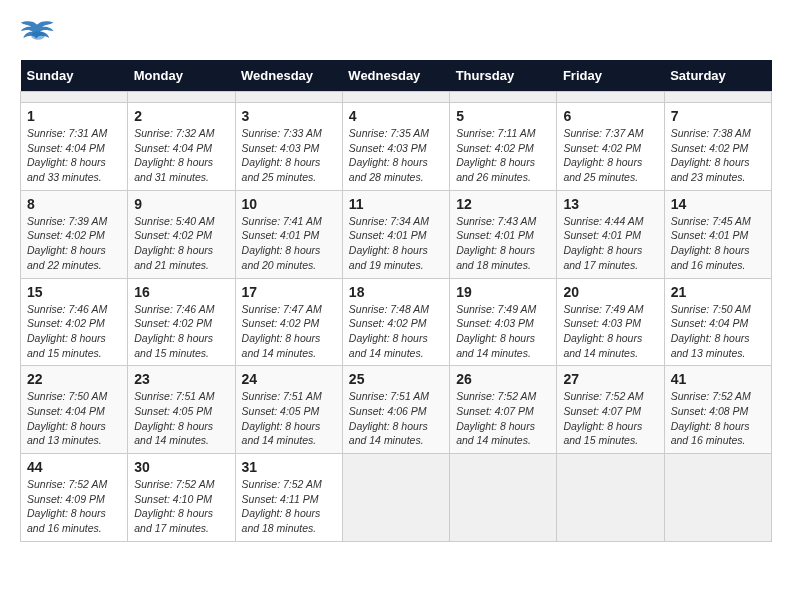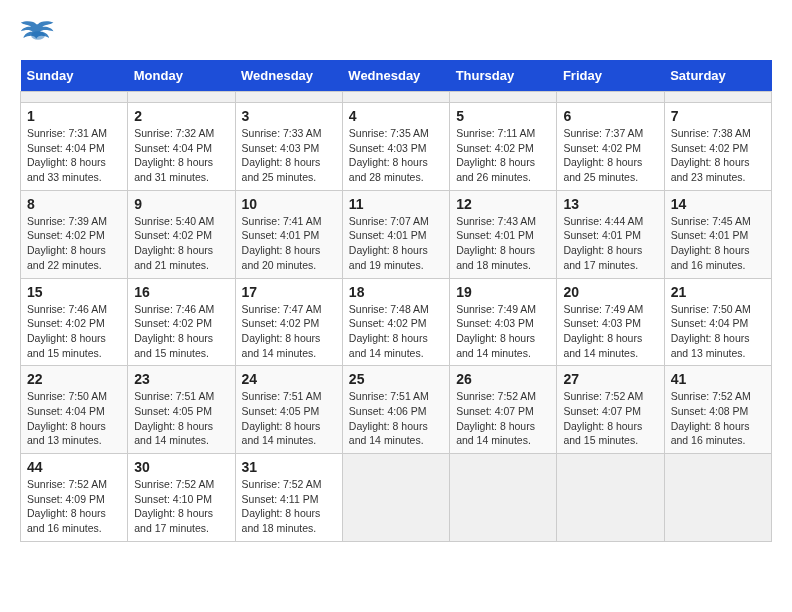--- a/index.html
+++ b/index.html
@@ -45,21 +45,21 @@
     .location-title {
       font-size: 16px;
       color: #555;
     }
     table {
       width: 100%;
       border-collapse: collapse;
       font-size: 11px;
     }
     thead tr th {
-      background-color: #1d4ed8;
+      background-color: #0f172a;
       color: #fff;
       padding: 8px 6px;
       text-align: left;
       font-size: 13px;
       font-weight: bold;
     }
     tbody tr td {
       border: 1px solid #ccc;
       vertical-align: top;
       padding: 5px 6px;
@@ -77,20 +77,21 @@
       font-size: 14px;
       font-weight: bold;
       color: #222;
       display: block;
       margin-bottom: 2px;
     }
     .day-info {
       font-size: 10.5px;
       color: #333;
       line-height: 1.4;
+      font-style: italic;
     }
     .empty-cell {
       background: #f0f0f0 !important;
     }
   </style>
 </head>
 <body>
 
 <div class="header">
   <div class="logo">
@@ -210,21 +211,21 @@
         <span class="day-num">10</span>
         <div class="day-info">
           <span>Sunrise: </span><span>7:41 AM</span><br>
           <span>Sunset: </span><span>4:01 PM</span><br>
           <span>Daylight: 8 hours and 20 minutes.</span>
         </div>
       </td>
         <td>
         <span class="day-num">11</span>
         <div class="day-info">
-          <span>Sunrise: </span><span>7:07 AM</span><br>
+          <span>Sunrise: </span><span>7:34 AM</span><br>
           <span>Sunset: </span><span>4:01 PM</span><br>
           <span>Daylight: 8 hours and 19 minutes.</span>
         </div>
       </td>
         <td>
         <span class="day-num">12</span>
         <div class="day-info">
           <span>Sunrise: </span><span>7:43 AM</span><br>
           <span>Sunset: </span><span>4:01 PM</span><br>
           <span>Daylight: 8 hours and 18 minutes.</span>

